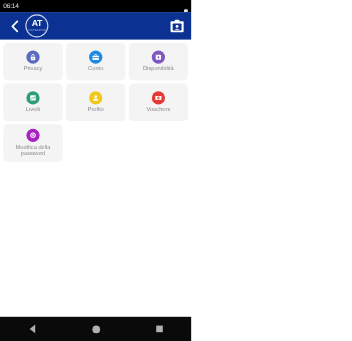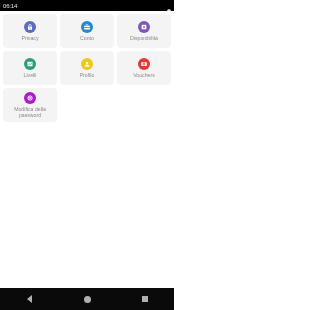--- a/index.html
+++ b/index.html
@@ -148,20 +148,48 @@
       </span>
       <span class="sb-batt">
         <svg viewBox="0 0 8 14" width="4" height="7" aria-hidden="true">
           <rect x="2.6" y="0" width="2.8" height="1.6" fill="#e8e8e8"></rect>
           <rect x="0.6" y="1.4" width="6.8" height="12" fill="#e8e8e8"></rect>
         </svg>
       </span>
     </span>
   </div>
 
+  <div class="appbar">
+    <div class="back-btn">
+      <span>
+        <svg viewBox="0 0 12 16" width="9" height="12" aria-hidden="true">
+          <path d="M9 2 L3 8 L9 14" fill="none" stroke="#ffffff" stroke-width="2.1" stroke-linecap="round" stroke-linejoin="round"></path>
+        </svg>
+      </span>
+    </div>
+
+    <div class="brand-logo">
+      <span class="bl-at">AT</span>
+      <span class="bl-sub">AUTOTRASPORTI</span>
+    </div>
+
+    <div class="appbar-spacer"></div>
+
+    <div class="card-btn">
+      <span>
+        <svg viewBox="0 0 16 16" width="14" height="14" aria-hidden="true">
+          <rect x="1.2" y="2.6" width="13.6" height="11.6" rx="1.2" fill="#ffffff"></rect>
+          <rect x="5.6" y="1.1" width="4.8" height="2.2" rx="0.8" fill="#ffffff"></rect>
+          <rect x="3.4" y="5" width="9.2" height="7.2" rx="0.8" fill="#0b3192"></rect>
+          <circle cx="8" cy="8" r="1.5" fill="#ffffff"></circle>
+          <path d="M5.4 11.6 Q8 9.2 10.6 11.6 Z" fill="#ffffff"></path>
+        </svg>
+      </span>
+    </div>
+  </div>
 
   <div class="content">
     <div class="grid">
 
       <div class="tile">
         <span class="tile-icon" style="background:#5c6bc0">
           <svg viewBox="0 0 16 16" width="8" height="8" aria-hidden="true">
             <rect x="4" y="7" width="8" height="6.4" rx="1" fill="#ffffff"></rect>
             <path d="M5.6 7 V5.4 a2.4 2.4 0 0 1 4.8 0 V7" fill="none" stroke="#ffffff" stroke-width="1.5"></path>
             <circle cx="8" cy="10" r="1.1" fill="#5c6bc0"></circle>

